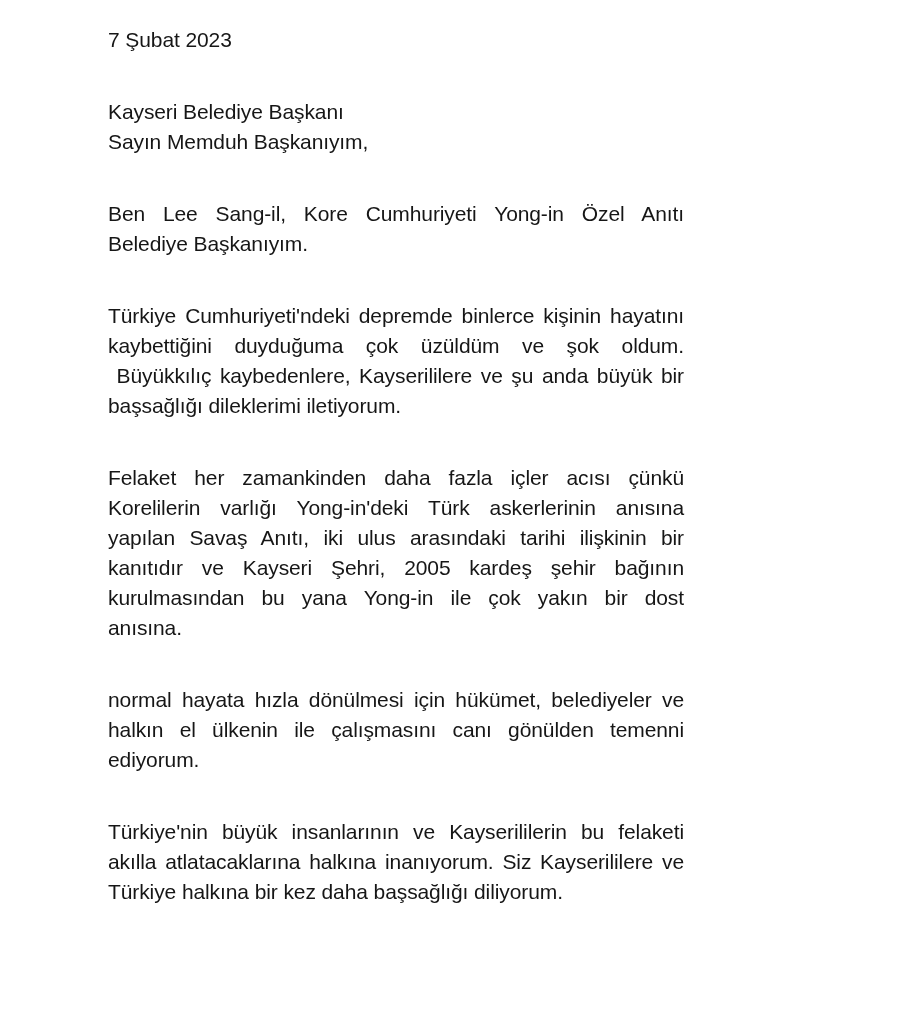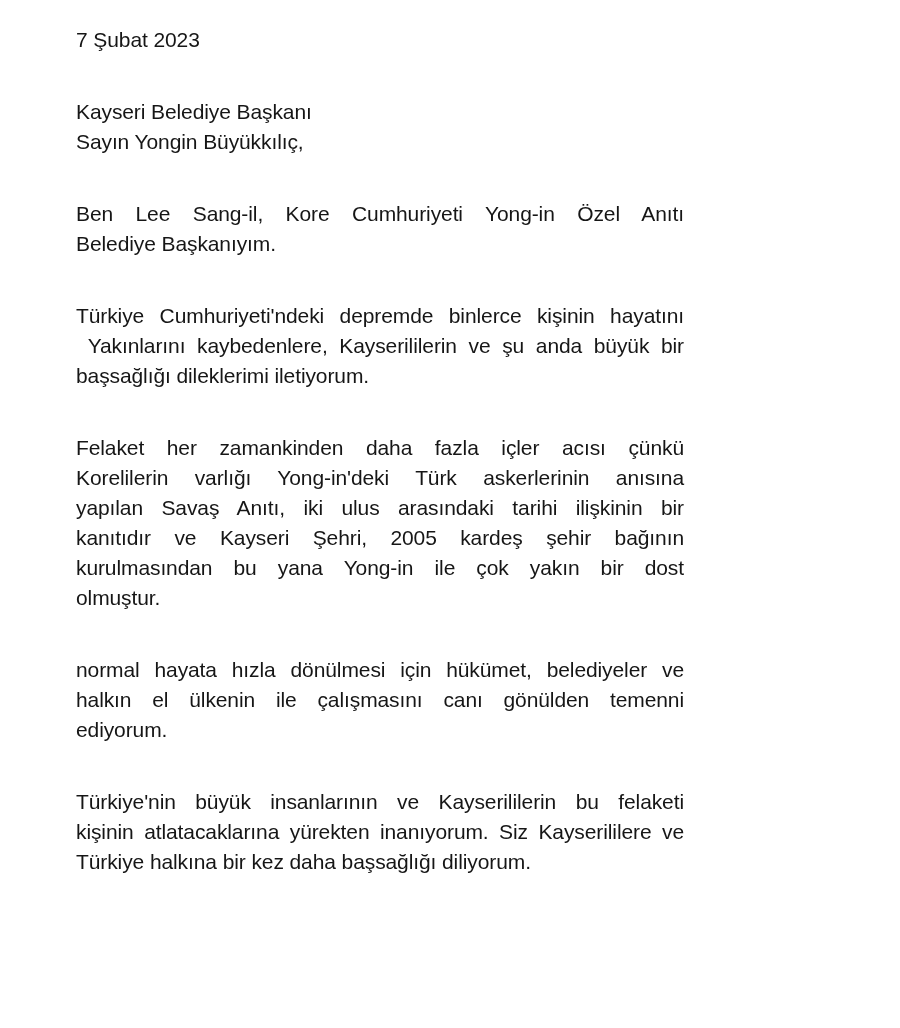--- a/index.html
+++ b/index.html
@@ -10,21 +10,21 @@
   body {
     width: 900px;
     height: 1028px;
     font-family: "Liberation Sans", sans-serif;
     overflow: hidden;
   }
   .page {
     box-sizing: border-box;
     width: 788px;
     min-height: 1028px;
-    padding: 25px 104px 40px 76px;
+    padding: 25px 104px 40px 108px;
     color: #161616;
     font-size: 21px;
     line-height: 30px;
     letter-spacing: -0.1px;
   }
   .block + .block {
     margin-top: 42px;
   }
   .line {
     white-space: pre-wrap;
@@ -44,49 +44,50 @@
 <body>
 
 <div class="page">
 
   <div class="block">
     <div class="line l">7 Şubat 2023</div>
   </div>
 
   <div class="block">
     <div class="line l">Kayseri Belediye Başkanı</div>
-    <div class="line l">Sayın Yongin Büyükkılıç,</div>
+    <div class="line l">Sayın Memduh Başkanıyım,</div>
   </div>
 
   <div class="block">
     <div class="line j">Ben Lee Sang-il, Kore Cumhuriyeti Yong-in Özel Anıtı</div>
     <div class="line l">Belediye Başkanıyım.</div>
   </div>
 
   <div class="block">
     <div class="line j">Türkiye Cumhuriyeti'ndeki depremde binlerce kişinin hayatını</div>
-    <div class="line j"> Yakınlarını kaybedenlere, Kayserililerin ve şu anda büyük bir</div>
+    <div class="line j">kaybettiğini duyduğuma çok üzüldüm ve şok oldum.</div>
+    <div class="line j"> Büyükkılıç kaybedenlere, Kayserililere ve şu anda büyük bir</div>
     <div class="line l">başsağlığı dileklerimi iletiyorum.</div>
   </div>
 
   <div class="block">
     <div class="line j">Felaket her zamankinden daha fazla içler acısı çünkü</div>
     <div class="line j">Korelilerin varlığı Yong-in'deki Türk askerlerinin anısına</div>
     <div class="line j">yapılan Savaş Anıtı, iki ulus arasındaki tarihi ilişkinin bir</div>
     <div class="line j">kanıtıdır ve Kayseri Şehri, 2005 kardeş şehir bağının</div>
     <div class="line j">kurulmasından bu yana Yong-in ile çok yakın bir dost</div>
-    <div class="line l">olmuştur.</div>
+    <div class="line l">anısına.</div>
   </div>
 
   <div class="block">
     <div class="line j">normal hayata hızla dönülmesi için hükümet, belediyeler ve</div>
     <div class="line j">halkın el ülkenin ile çalışmasını canı gönülden temenni</div>
     <div class="line l">ediyorum.</div>
   </div>
 
   <div class="block">
     <div class="line j">Türkiye'nin büyük insanlarının ve Kayserililerin bu felaketi</div>
-    <div class="line j">kişinin atlatacaklarına yürekten inanıyorum. Siz Kayserililere ve</div>
+    <div class="line j">akılla atlatacaklarına halkına inanıyorum. Siz Kayserililere ve</div>
     <div class="line l">Türkiye halkına bir kez daha başsağlığı diliyorum.</div>
   </div>
 
 
 </div>
 
 </body></html>

